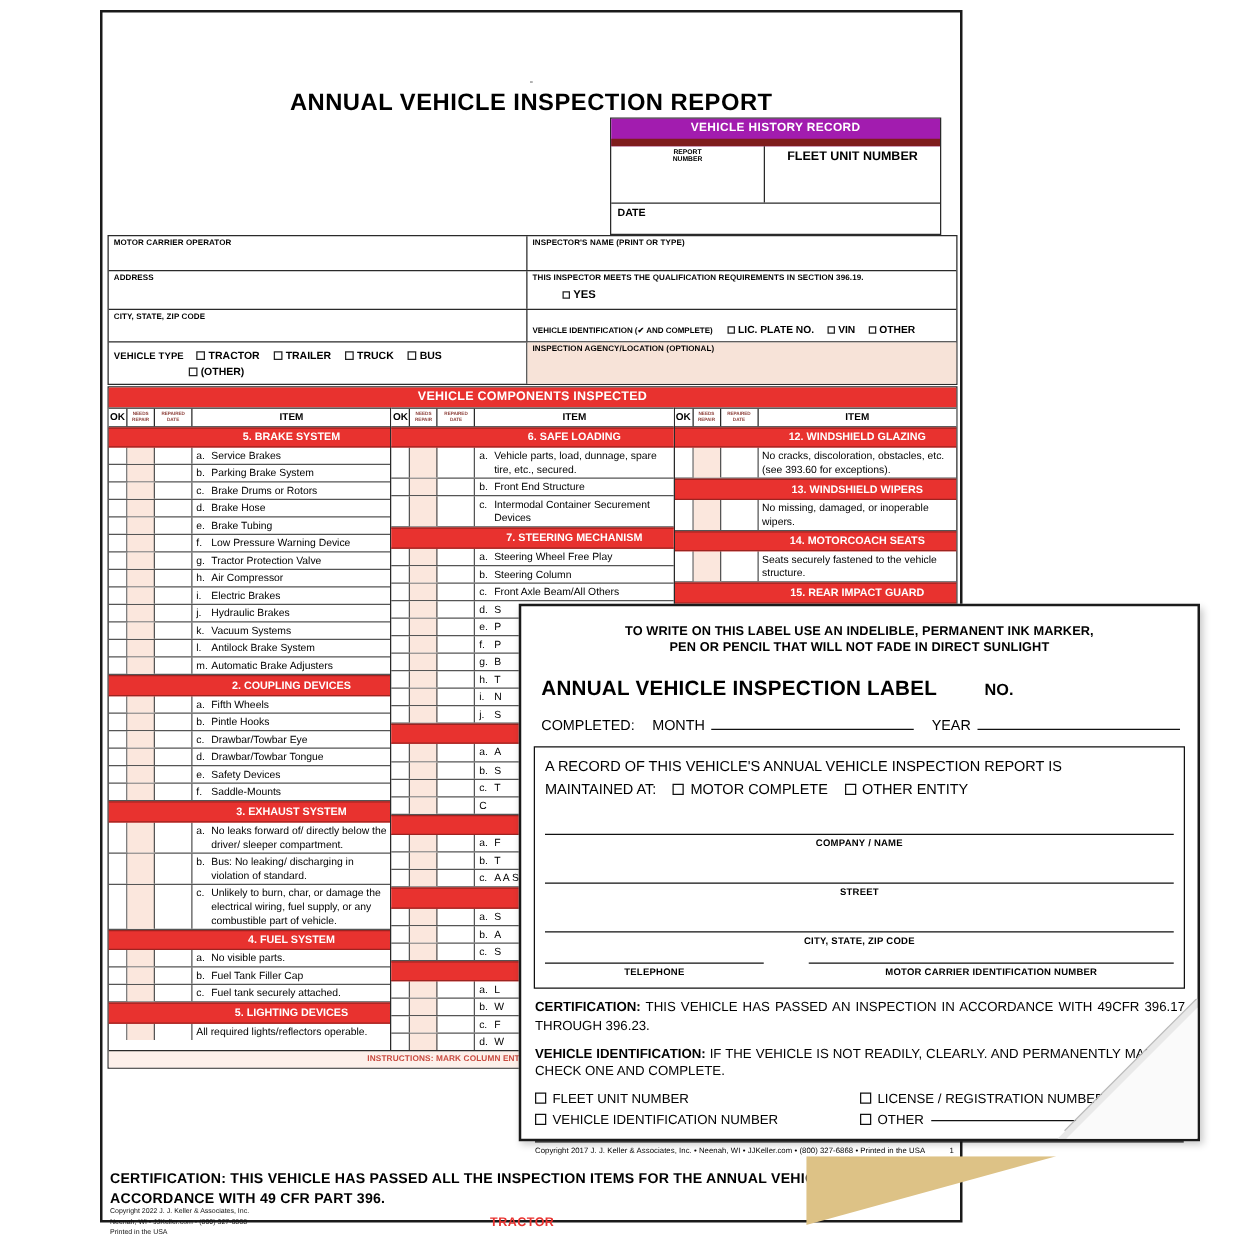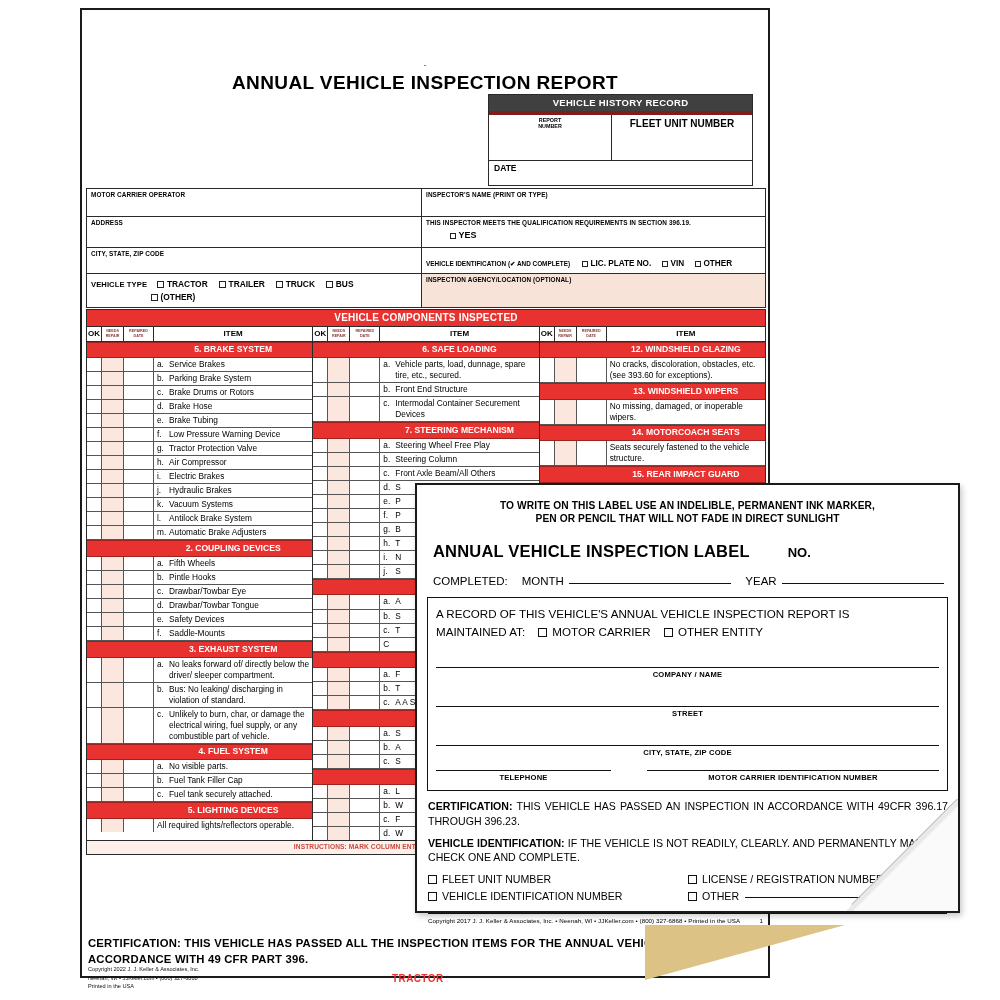--- a/index.html
+++ b/index.html
@@ -12,23 +12,23 @@
   #report-inner{position:absolute;left:0;top:0;right:0;bottom:0;padding:0;}
 
   .rpt-title{position:absolute;left:0;right:0;top:62px;text-align:center;
              font-size:19px;font-weight:bold;letter-spacing:.4px;}
   .title-tick{position:absolute;left:0;right:0;top:50px;text-align:center;
               font-size:9px;color:#555;letter-spacing:0;}
 
   
   #vhr{position:absolute;left:406px;top:84px;width:265px;
        border:1px solid #2a2a2a;box-sizing:border-box;background:#fff;}
-  .vhr-head{background:#404040;color:#fff;font-size:9.5px;font-weight:bold;
+  .vhr-head{background:#a21caf;color:#fff;font-size:9.5px;font-weight:bold;
             text-align:center;padding:2px 0 2.5px;letter-spacing:.3px;
-            border-bottom:4px solid #7f1d1d;}
+            border-bottom:6px solid #7f1d1d;}
   .vhr-row{display:flex;}
   .vhr-c1{width:123px;border-right:1px solid #2a2a2a;box-sizing:border-box;}
   .vhr-c2{flex:1;}
   .vhr-lbl{font-size:5.4px;font-weight:bold;text-align:center;padding:2px 0 0;line-height:1.15;}
   .vhr-lbl2{font-size:10px;font-weight:bold;text-align:center;padding:3px 0 1px;}
   .vhr-blank{height:30px;}
   .vhr-date{border-top:1px solid #2a2a2a;height:22px;font-size:8.5px;
             font-weight:bold;padding:2px 0 0 5px;}
 
   
@@ -855,21 +855,21 @@
     <span class="lc-month">MONTH</span>
     <span class="ruleline"></span>
     <span class="lc-year">YEAR</span>
     <span class="ruleline"></span>
   </div>
 
   <div id="recbox">
     <div class="rec-t">A RECORD OF THIS VEHICLE'S ANNUAL VEHICLE INSPECTION REPORT IS</div>
     <div class="rec-t2">
       <span>MAINTAINED AT:</span>
-      <span><span class="cbx2"></span><span>MOTOR CARRIER</span></span>
+      <span><span class="cbx2"></span><span>MOTOR COMPLETE</span></span>
       <span><span class="cbx2"></span><span>OTHER ENTITY</span></span>
     </div>
 
     <div class="fieldline">
       <div class="fl-rule"></div>
       <div class="fl-cap">COMPANY / NAME</div>
     </div>
     <div class="fieldline">
       <div class="fl-rule"></div>
       <div class="fl-cap">STREET</div>

